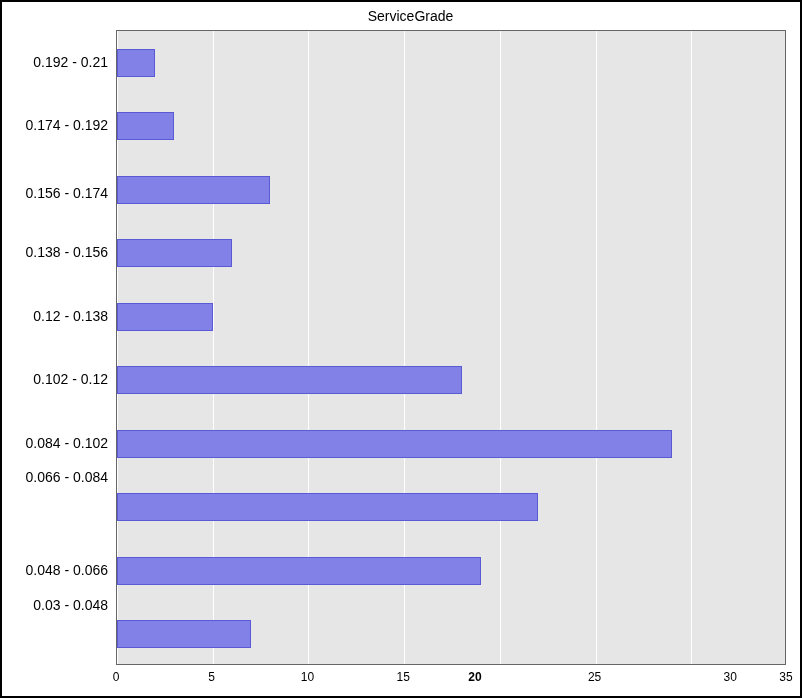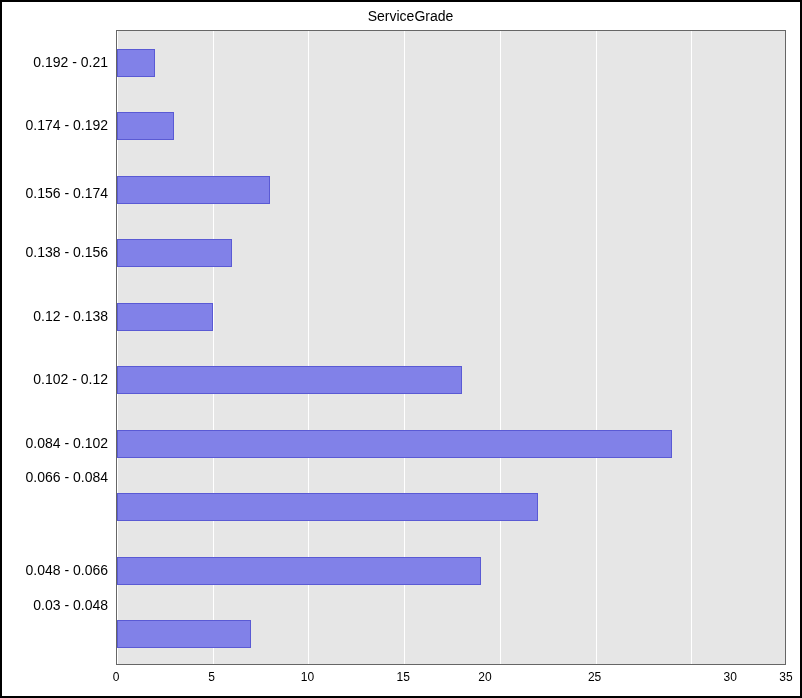--- a/index.html
+++ b/index.html
@@ -89,21 +89,21 @@
       <div class="bar" style="left: 0px; top: 335.25px; width: 344.571px;"></div>
       <div class="bar" style="left: 0px; top: 398.75px; width: 555.143px;"></div>
       <div class="bar" style="left: 0px; top: 462.25px; width: 421.143px;"></div>
       <div class="bar" style="left: 0px; top: 525.75px; width: 363.714px;"></div>
       <div class="bar" style="left: 0px; top: 589.25px; width: 134px;"></div>
     </div>
 <div class="x-label" style="left: 114px;">0</div>
     <div class="x-label" style="left: 209.714px;">5</div>
     <div class="x-label" style="left: 305.429px;">10</div>
     <div class="x-label" style="left: 401.143px;">15</div>
-    <div class="x-label" style="left: 483px;">20</div>
+    <div class="x-label" style="left: 473px; font-weight: bold;">20</div>
     <div class="x-label" style="left: 592.571px;">25</div>
     <div class="x-label" style="left: 688.286px; margin-left: 40px;">30</div>
     <div class="x-label" style="left: 784px;">35</div>
     <div class="y-label" style="top: 59.75px;">0.192 - 0.21</div>
     <div class="y-label" style="top: 123.25px;">0.174 - 0.192</div>
     <div class="y-label" style="top: 191px;">0.156 - 0.174</div>
     <div class="y-label" style="top: 250.25px;">0.138 - 0.156</div>
     <div class="y-label" style="top: 313.75px;">0.12 - 0.138</div>
     <div class="y-label" style="top: 377.25px;">0.102 - 0.12</div>
     <div class="y-label" style="top: 440.75px;">0.084 - 0.102</div>

